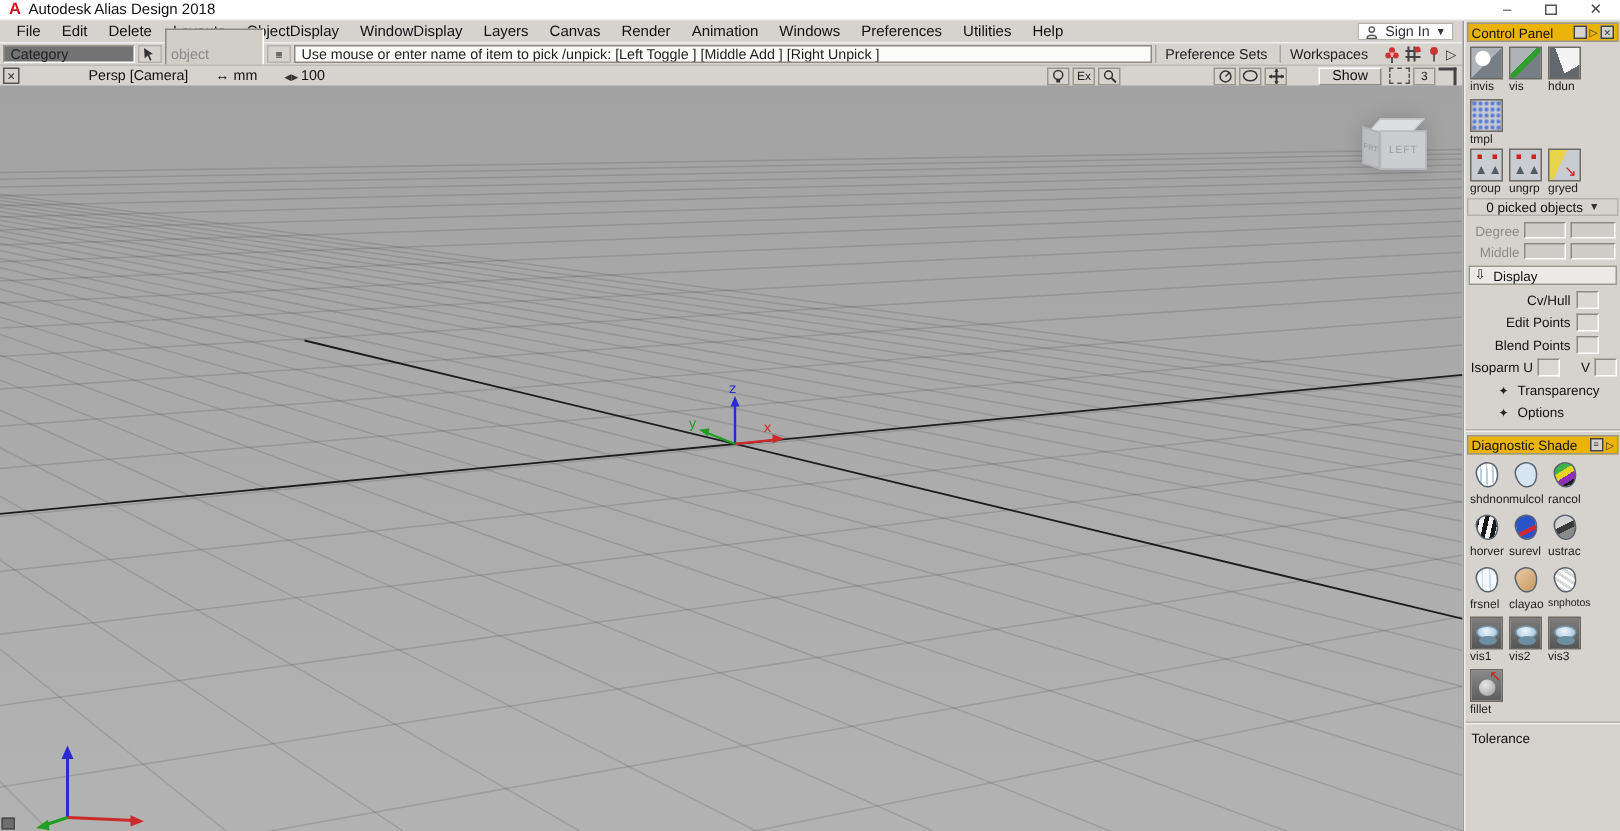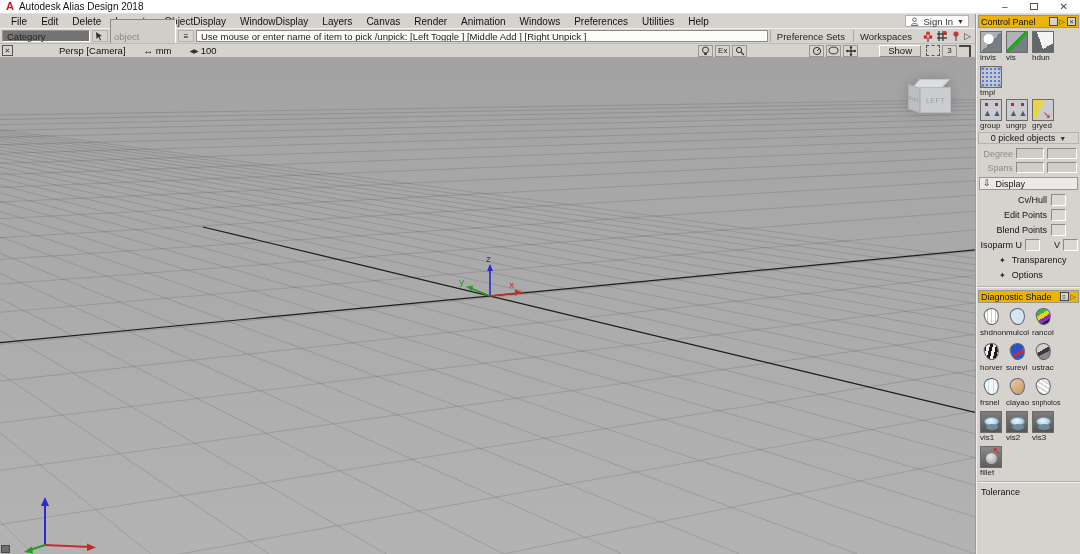--- a/index.html
+++ b/index.html
@@ -404,21 +404,21 @@
       <div class="picked-bar">
         <span>0 picked objects</span>
           <span class="dd-arrow">▼</span>
       </div>
       <div class="num-row">
         <span class="gray-label">Degree</span>
         <span class="num-field"></span>
         <span class="num-field w2"></span>
       </div>
       <div class="num-row">
-        <span class="gray-label">Spans</span>
+        <span class="gray-label">Middle</span>
         <span class="num-field"></span>
         <span class="num-field w2"></span>
       </div>
       <div class="sec-header">
         <span class="sec-glyph">⇩</span>
         <span>Display</span>
       </div>
       <div class="chk-row">
         <span>Cv/Hull</span>
         <span class="chk"></span>

